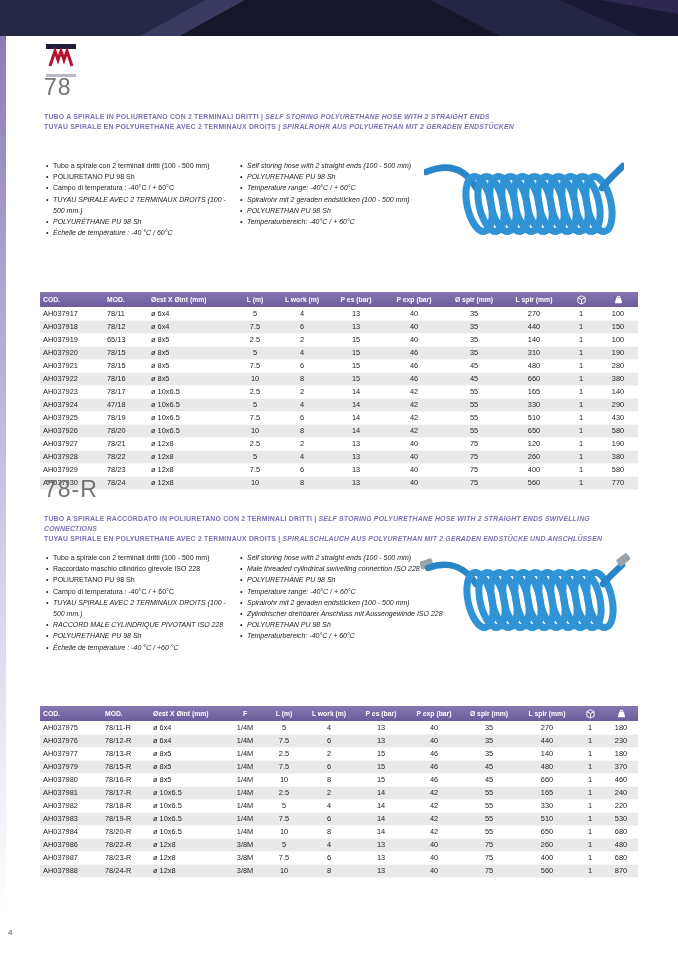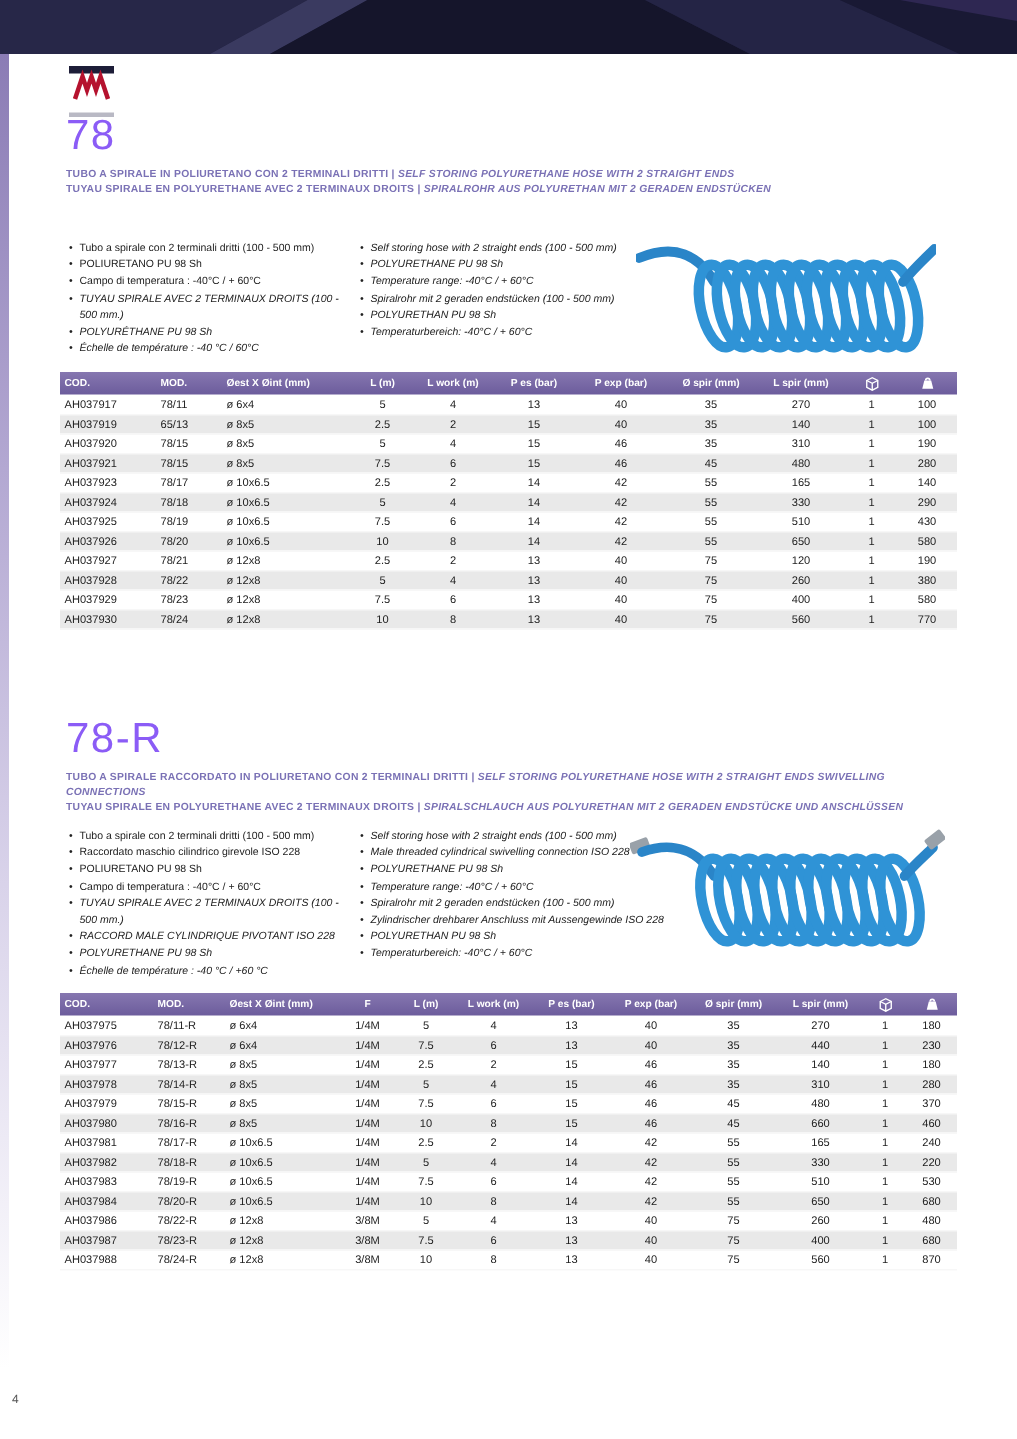--- a/index.html
+++ b/index.html
@@ -6,22 +6,22 @@
   body { background: #fff; font-family: "Liberation Sans", sans-serif; }
   .page { position: relative; width: 678px; height: 959px; background: #fff; overflow: hidden; }
 
   .top-band { position: absolute; top: 0; left: 0; width: 678px; height: 36px; }
   .left-strip { position: absolute; top: 36px; left: 0; width: 6px; height: 923px;
     background: linear-gradient(to bottom, #8b7cb5 0%, #b3a8d2 30%, #d9d3ea 60%, #ffffff 95%); }
 
   .logo { position: absolute; left: 46px; top: 44px; width: 32px; }
   .logo-caption { width: 30px; height: 3px; background: #b9b9c4; margin-top: 2px; }
 
-  .section-title { position: absolute; left: 44px; font-size: 28px; font-weight: 400;
-    color: #8b5cf6; letter-spacing: 1px; }
+  .section-title { position: absolute; left: 44px; font-size: 23px; font-weight: 400;
+    color: #737373; letter-spacing: 1px; }
   #title-78 { top: 74px; }
   #title-78r { top: 464px; margin-top: 12px; }
 
   .desc { position: absolute; left: 44px; width: 600px; font-size: 6.9px; font-weight: 700;
     color: #7a71b5; line-height: 1.45; letter-spacing: 0.2px; }
   #desc-78 { top: 112px; }
   #desc-78r { top: 514px; }
   .desc .it { font-style: italic; font-weight: 600; }
 
   .cols { position: absolute; left: 46px; display: flex; }
@@ -32,21 +32,21 @@
   .bullets.right { width: 208px; margin-left: 8px; }
   .bullets li { position: relative; padding-left: 7px; }
   .bullets li::before { content: "\2022"; position: absolute; left: 0; }
   .bullets li.it { font-style: italic; }
 
   .product-image { position: absolute; }
   #img-78 { left: 424px; top: 152px; }
   #img-78r { left: 420px; top: 548px; }
 
   .spec-table { position: absolute; left: 40px; width: 598px; border-collapse: collapse;
-    table-layout: fixed; }
+    table-layout: fixed; margin-top: 44px; }
   #table-78 { top: 248px; }
   #table-78r { top: 662px; }
   .spec-table thead th { background: linear-gradient(to bottom, #8677b0 0%, #6c5c9c 100%);
     color: #fff; font-size: 6.8px; font-weight: 700; height: 15px; padding: 1px 3px;
     text-align: center; vertical-align: middle; }
   .spec-table thead th:nth-child(-n+3) { text-align: left; }
   .spec-table td { font-size: 7.4px; color: #1c1c1c; height: 13px; padding: 0 3px;
     text-align: center; vertical-align: middle; border-bottom: 1px solid #f7f7f7; }
   .spec-table td:nth-child(-n+3) { text-align: left; }
   .spec-table tbody tr:nth-child(even) { background: #e9e9e9; }
@@ -172,20 +172,33 @@
           <td>5</td>
           <td>4</td>
           <td>13</td>
           <td>40</td>
           <td>35</td>
           <td>270</td>
           <td>1</td>
           <td>100</td>
         </tr>
         <tr>
+          <td>AH037918</td>
+          <td>78/12</td>
+          <td>ø 6x4</td>
+          <td>7.5</td>
+          <td>6</td>
+          <td>13</td>
+          <td>40</td>
+          <td>35</td>
+          <td>440</td>
+          <td>1</td>
+          <td>150</td>
+        </tr>
+        <tr>
           <td>AH037919</td>
           <td>65/13</td>
           <td>ø 8x5</td>
           <td>2.5</td>
           <td>2</td>
           <td>15</td>
           <td>40</td>
           <td>35</td>
           <td>140</td>
           <td>1</td>
@@ -211,35 +224,48 @@
           <td>7.5</td>
           <td>6</td>
           <td>15</td>
           <td>46</td>
           <td>45</td>
           <td>480</td>
           <td>1</td>
           <td>280</td>
         </tr>
         <tr>
+          <td>AH037922</td>
+          <td>78/16</td>
+          <td>ø 8x5</td>
+          <td>10</td>
+          <td>8</td>
+          <td>15</td>
+          <td>46</td>
+          <td>45</td>
+          <td>660</td>
+          <td>1</td>
+          <td>380</td>
+        </tr>
+        <tr>
           <td>AH037923</td>
           <td>78/17</td>
           <td>ø 10x6.5</td>
           <td>2.5</td>
           <td>2</td>
           <td>14</td>
           <td>42</td>
           <td>55</td>
           <td>165</td>
           <td>1</td>
           <td>140</td>
         </tr>
         <tr>
           <td>AH037924</td>
-          <td>78/18</td>
+          <td>47/18</td>
           <td>ø 10x6.5</td>
           <td>5</td>
           <td>4</td>
           <td>14</td>
           <td>42</td>
           <td>55</td>
           <td>330</td>
           <td>1</td>
           <td>290</td>
         </tr>
@@ -454,34 +480,20 @@
           <td>2.5</td>
           <td>2</td>
           <td>15</td>
           <td>46</td>
           <td>35</td>
           <td>140</td>
           <td>1</td>
           <td>180</td>
         </tr>
         <tr>
-          <td>AH037978</td>
-          <td>78/14-R</td>
-          <td>ø 8x5</td>
-          <td>1/4M</td>
-          <td>5</td>
-          <td>4</td>
-          <td>15</td>
-          <td>46</td>
-          <td>35</td>
-          <td>310</td>
-          <td>1</td>
-          <td>280</td>
-        </tr>
-        <tr>
           <td>AH037979</td>
           <td>78/15-R</td>
           <td>ø 8x5</td>
           <td>1/4M</td>
           <td>7.5</td>
           <td>6</td>
           <td>15</td>
           <td>46</td>
           <td>45</td>
           <td>480</td>

